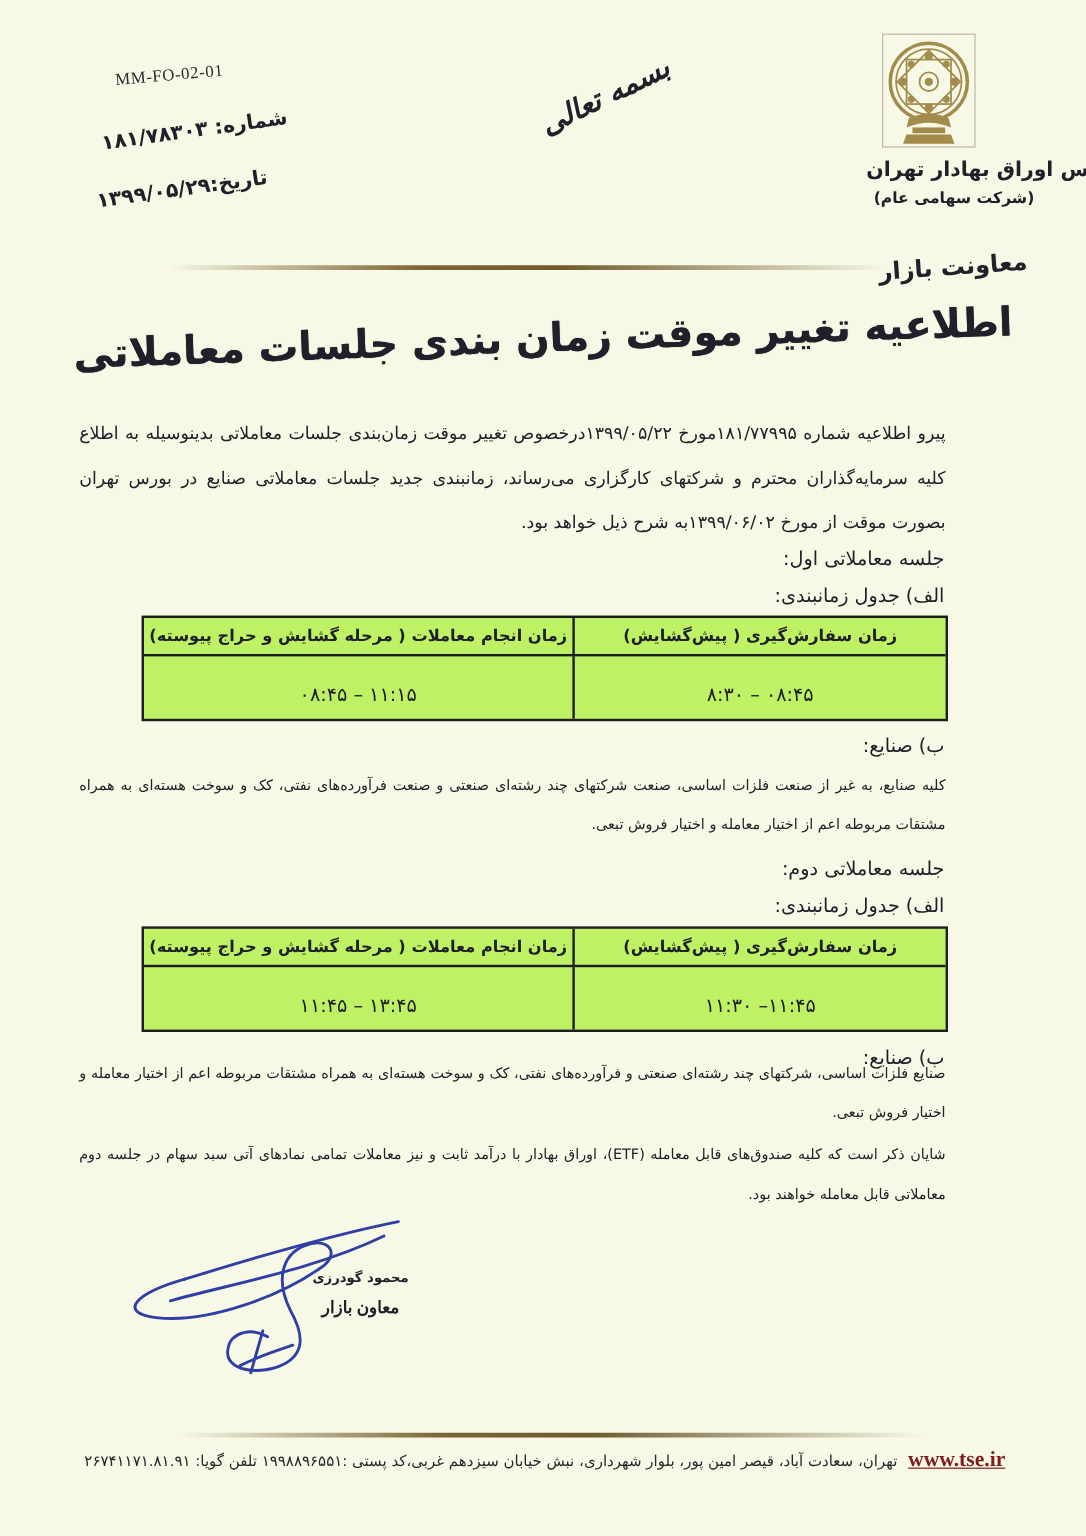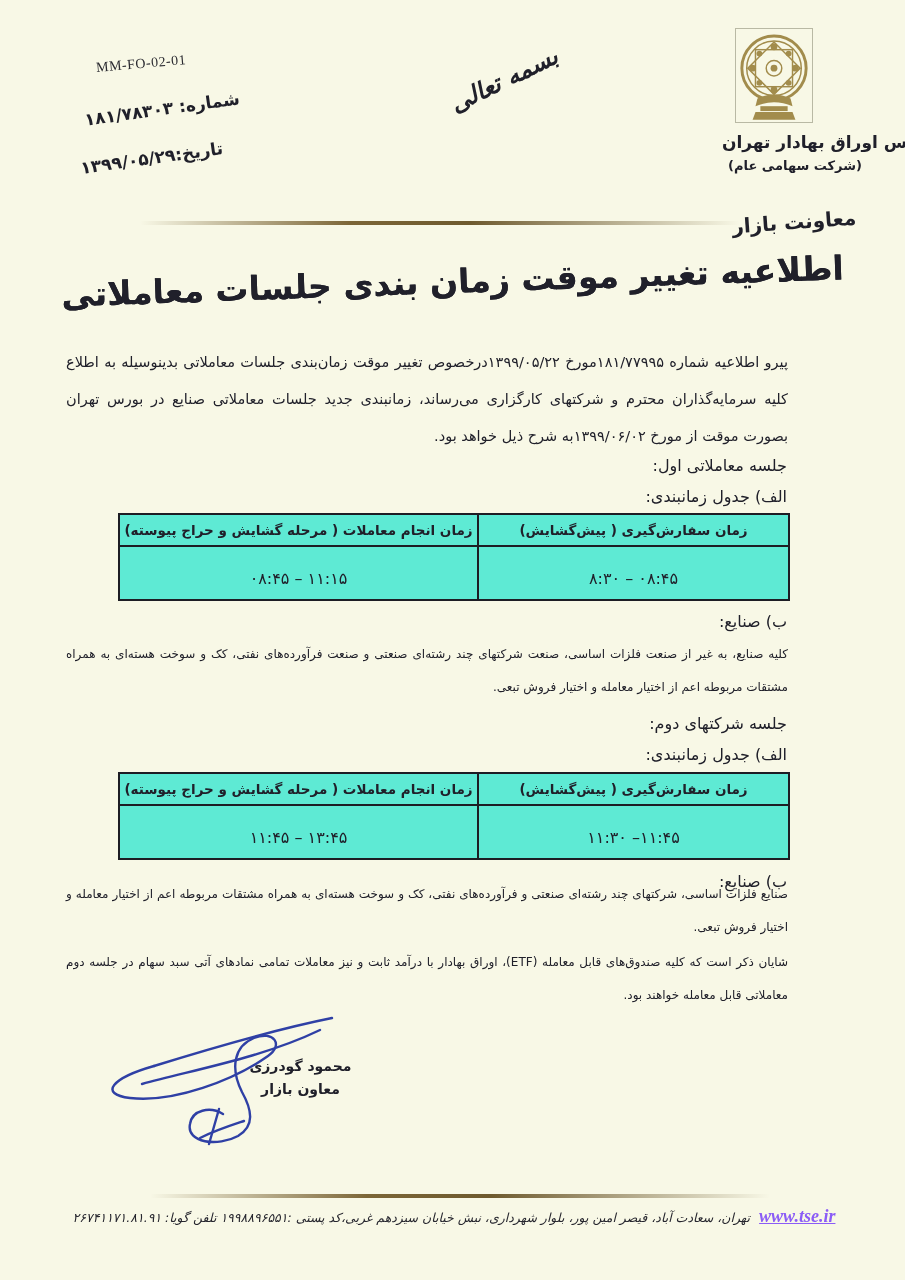--- a/index.html
+++ b/index.html
@@ -69,54 +69,53 @@
   .s2-industries{top:878px;}
   .note{top:946px;}
   
   .tbl{
     left:118px;width:672px;height:88px;
     border:2px solid #1d1d24;
     box-sizing:border-box;
     display:grid;
     grid-template-columns:359px 1fr;
     grid-template-rows:32px 1fr;
-    background:#5eead4;
+    background:#bef264;
   }
   .tbl.t1{top:513px;}
   .tbl.t2{top:772px;}
   .tbl .cell{
     display:flex;align-items:center;justify-content:center;
     box-sizing:border-box;
   }
   .tbl .hdr{
     font-size:13.5px;font-weight:bold;
     border-bottom:2px solid #1d1d24;
     white-space:nowrap;
   }
   .tbl .col-left{border-left:0;border-right:2px solid #1d1d24;}
   .tbl .time{
     font-size:16px;align-items:flex-start;padding-top:22px;
     direction:ltr;letter-spacing:1px;
   }
   
   .sig-scribble{left:82px;top:1008px;}
-  .sig-name{left:228px;top:1058px;width:145px;text-align:center;font-size:14px;font-weight:bold;white-space:nowrap;}
-  .sig-title{left:228px;top:1081px;width:145px;text-align:center;font-size:14px;font-weight:bold;white-space:nowrap;}
+  .sig-name{left:228px;top:1058px;width:145px;text-align:center;font-size:11px;font-weight:bold;white-space:nowrap;}
+  .sig-title{left:228px;top:1081px;width:145px;text-align:center;font-size:14px;font-weight:bold;white-space:nowrap;font-family:Liberation Serif, serif;}
   
   .footer-line{
     left:48px;top:1206px;width:812px;
     font-size:12.5px;text-align:left;color:#26262e;
     display:flex;flex-direction:row-reverse;align-items:baseline;justify-content:center;gap:9px;
     white-space:nowrap;
-    font-style:italic;
   }
   .website{
     font-family:"Liberation Serif",serif;
     font-size:18px;font-weight:bold;
-    color:#8b5cf6;text-decoration:underline;
+    color:#7f1d1d;text-decoration:underline;
     direction:ltr;
   }
 </style>
 </head>
 <body>
 
 <div class="page">
 
   <div class="abs form-code">MM-FO-02-01</div>
   <div class="abs ref-number rtl">شماره: ۱۸۱/۷۸۳۰۳</div>
@@ -167,21 +166,21 @@
   <div class="abs tbl t1">
     <div class="cell hdr col-left rtl">زمان انجام معاملات ( مرحله گشایش و حراج  پیوسته)</div>
     <div class="cell hdr rtl">زمان سفارش‌گیری ( پیش‌گشایش)</div>
     <div class="cell time col-left">۰۸:۴۵ – ۱۱:۱۵</div>
     <div class="cell time">۸:۳۰ – ۰۸:۴۵</div>
   </div>
 
   <div class="abs heading s1-industries-heading rtl">ب) صنایع:</div>
   <div class="abs para tight s1-industries rtl">کلیه صنایع، به غیر از صنعت فلزات اساسی، صنعت شرکتهای چند رشته‌ای صنعتی و صنعت فرآورده‌های نفتی، کک و سوخت هسته‌ای به همراه مشتقات مربوطه اعم از اختیار معامله و اختیار فروش تبعی.</div>
 
-  <div class="abs heading s2-heading rtl">جلسه شرکتهای دوم:</div>
+  <div class="abs heading s2-heading rtl">جلسه معاملاتی دوم:</div>
   <div class="abs heading s2-label rtl">الف) جدول زمانبندی:</div>
 
   <div class="abs tbl t2">
     <div class="cell hdr col-left rtl">زمان انجام معاملات ( مرحله گشایش و حراج  پیوسته)</div>
     <div class="cell hdr rtl">زمان سفارش‌گیری ( پیش‌گشایش)</div>
     <div class="cell time col-left">۱۱:۴۵ – ۱۳:۴۵</div>
     <div class="cell time">۱۱:۳۰ –۱۱:۴۵</div>
   </div>
 
   <div class="abs heading s2-industries-heading rtl">ب) صنایع:</div>

